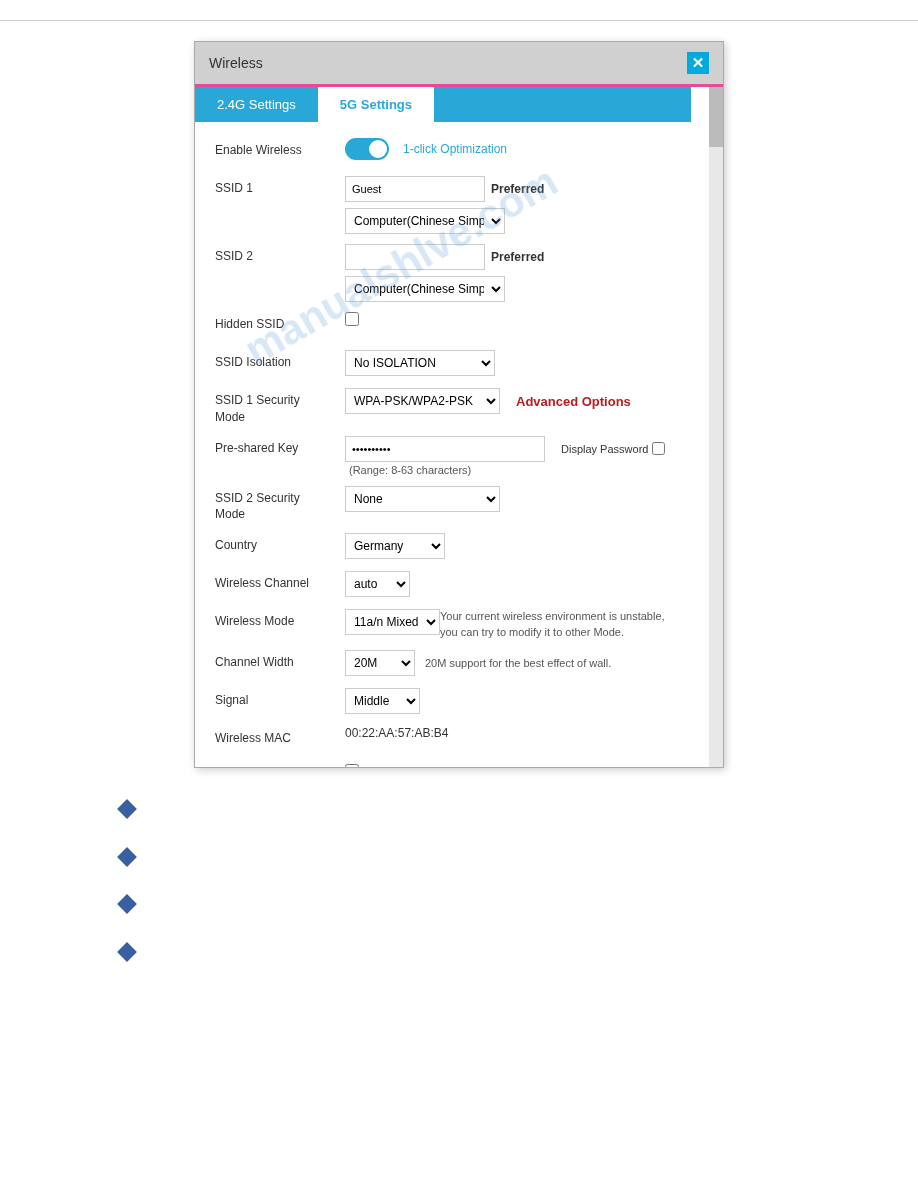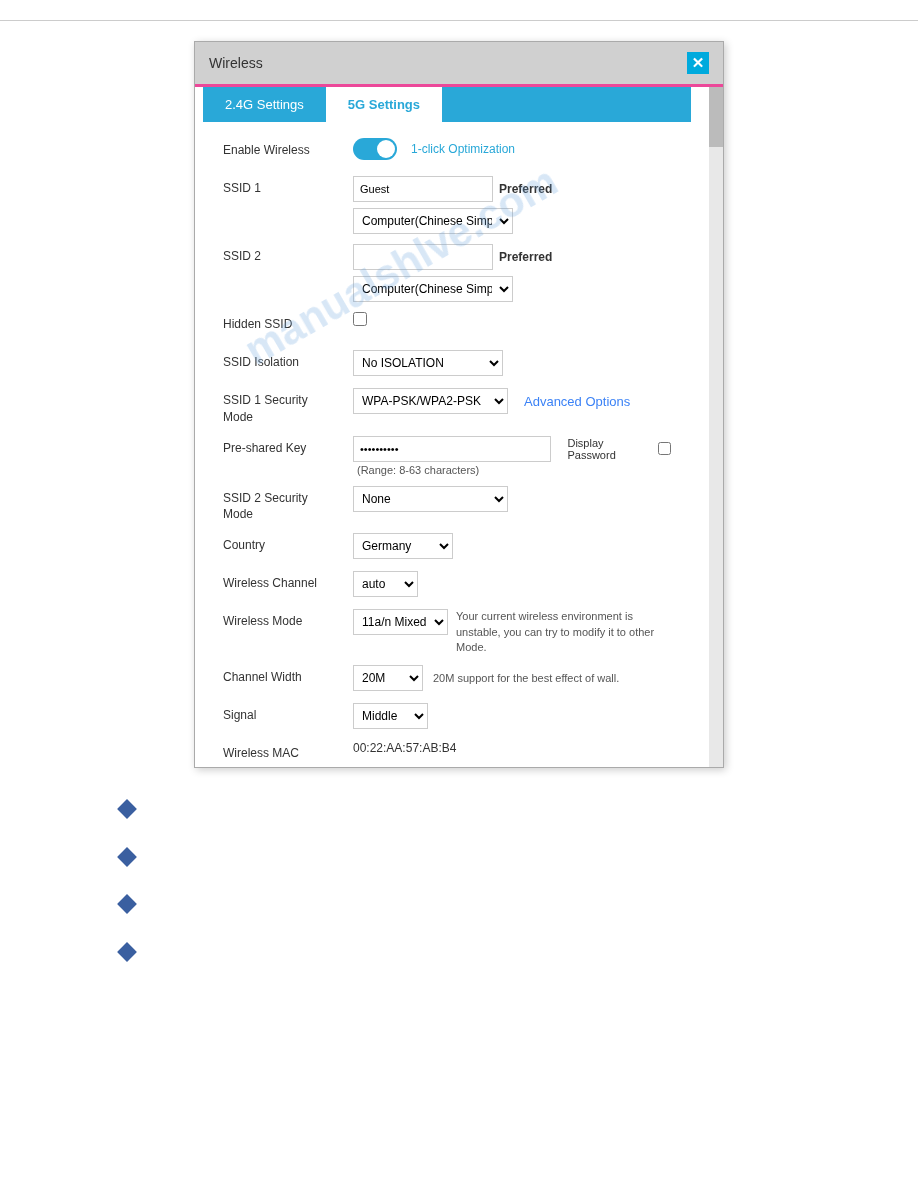--- a/index.html
+++ b/index.html
@@ -88,21 +88,21 @@
 
     .scroll-thumb {
       width: 14px;
       height: 60px;
       background: #bbb;
       position: absolute;
       top: 0;
     }
 
     .dialog-content {
-      padding: 0 0 10px 8px;
+      padding: 0 0 10px 0;
       margin-right: 32px;
     }
 
     
     .tabs-bar {
       background: #29a8d8;
       display: flex;
       padding: 0;
     }
 
@@ -216,22 +216,22 @@
     .isolation-select {
       width: 150px;
     }
 
     .security-select {
       width: 155px;
     }
 
     .advanced-options-btn {
       font-size: 13px;
-      font-weight: normal;
-      color: #3b82f6;
+      font-weight: bold;
+      color: #b91c1c;
       margin-left: 10px;
     }
 
     .psk-input {
       width: 200px;
     }
 
     .display-pw-label {
       font-size: 11px;
       color: #333;
@@ -460,21 +460,21 @@
               <div class="form-control">
                 <select class="channel-select">
                   <option>auto</option>
                 </select>
               </div>
             </div>
 
             <div class="form-row-multiline">
               <div class="form-label" style="padding-top:4px; flex-shrink:0; width:130px;">Wireless Mode</div>
               <div style="display:flex; flex-direction:column; gap:4px; flex:1;">
-                <div style="display:flex; align-items:flex-start; gap:8px;">
+                <div style="display:flex; align-items:flex-start; ">
                   <select class="mode-select">
                     <option>11a/n Mixed</option>
                   </select>
                   <span class="mode-warning">Your current wireless environment is unstable, you can try to modify it to other Mode.</span>
                 </div>
               </div>
             </div>
 
             <div class="form-row">
               <div class="form-label">Channel Width</div>

